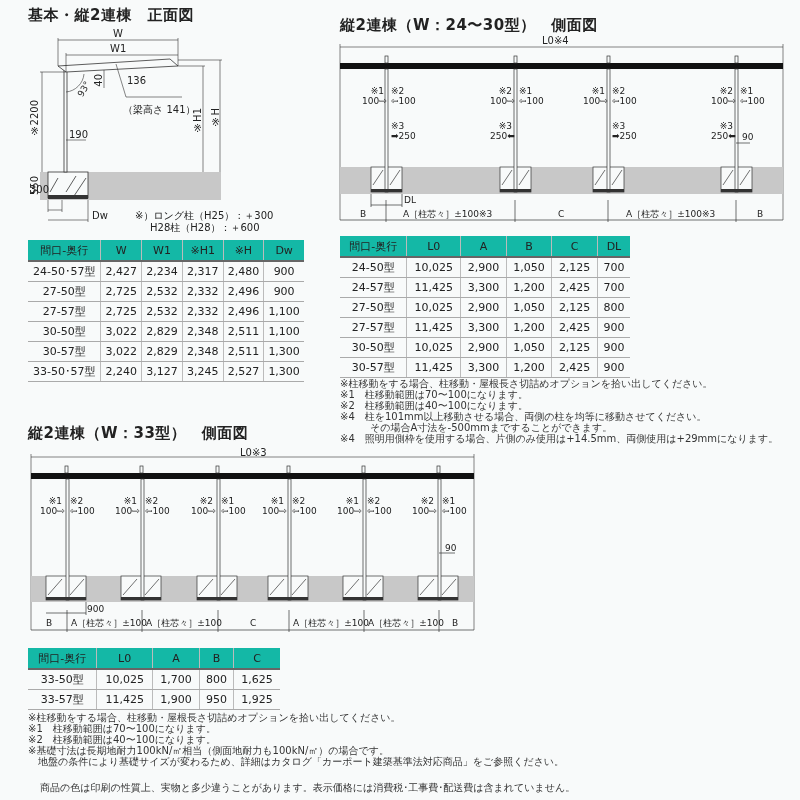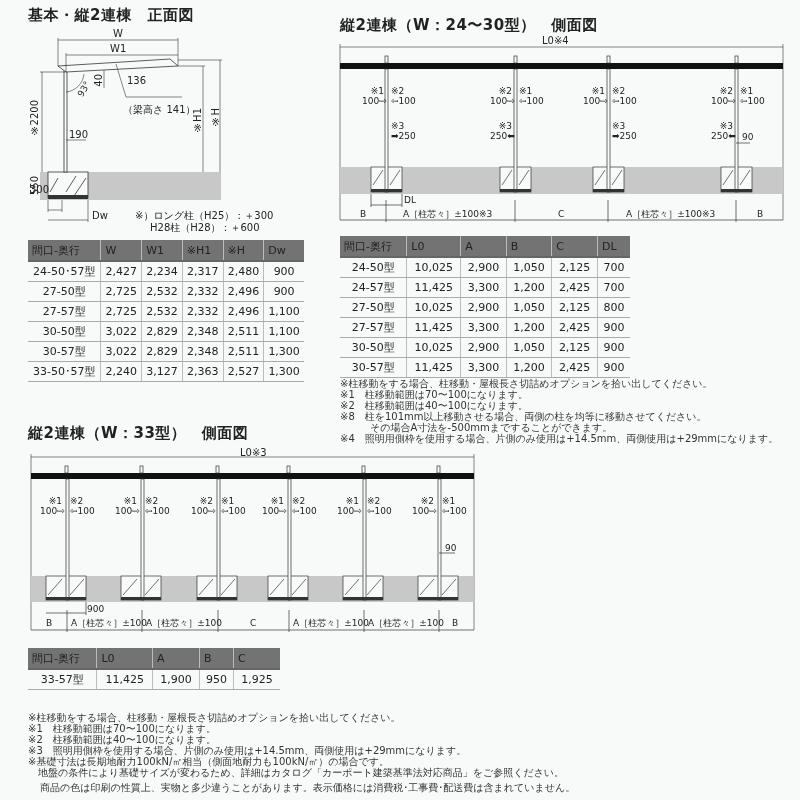--- a/index.html
+++ b/index.html
@@ -4,22 +4,22 @@
 <style>
   html, body { margin:0; padding:0; }
   body { width:800px; height:800px; background:#f8fafa; position:relative; overflow:hidden;
          font-family:"DejaVu Sans", sans-serif; color:#222; }
   .abs { position:absolute; }
   .title { font-size:15px; font-weight:bold; color:#222; white-space:nowrap; letter-spacing:0.5px; }
   .lbl { font-size:10px; color:#222; white-space:nowrap; line-height:11px; }
   .lbl-s { font-size:9px; color:#222; white-space:nowrap; line-height:10px; }
   .vtext { writing-mode:vertical-rl; transform:rotate(180deg); font-size:10px; white-space:nowrap; }
   table.spec { border-collapse:collapse; font-size:11px; position:absolute; }
-  table.spec th { background:#737373; font-weight:normal; height:20px; border-bottom:2px solid #666;
-                  border-left:1px solid #bbb; padding:0 4px; text-align:left; }
+  table.spec th { background:#14b8a6; font-weight:normal; height:20px; border-bottom:2px solid #666;
+                  border-left:1px solid #bbb; padding:0 4px; text-align:center; }
   table.spec th:first-child { border-left:none; }
   table.spec td { height:19px; border-bottom:1px solid #aaa; border-left:1px solid #bbb;
                   text-align:center; padding:0 3px; }
   table.spec td:first-child { border-left:none; }
   .notes { font-size:10px; line-height:11px; color:#333; white-space:nowrap; }
   svg { position:absolute; overflow:visible; }
 </style>
 </head>
 <body>
 
@@ -131,21 +131,21 @@
         <td>3,022</td>
         <td>2,829</td>
         <td>2,348</td>
         <td>2,511</td>
         <td>1,300</td>
       </tr>
     <tr>
         <td>33-50･57型</td>
         <td>2,240</td>
         <td>3,127</td>
-        <td>2,363</td>
+        <td>3,245</td>
         <td>2,527</td>
         <td>1,300</td>
       </tr>
   </tbody>
 </table>
 
 <div class="abs title" style="left:340px;top:16px;">縦2連棟（W：24〜30型）　側面図</div>
 <div class="abs lbl" style="left:542px;top:35px;">L0※4</div>
 
 <svg width="470" height="230" style="left:330px;top:0;">
@@ -282,21 +282,21 @@
         <td>2,425</td>
         <td>900</td>
       </tr>
   </tbody>
 </table>
 
 <div class="abs notes" style="left:340px;top:378px;">
   <div>※柱移動をする場合、柱移動・屋根長さ切詰めオプションを拾い出してください。</div>
   <div>※1　柱移動範囲は70〜100になります。</div>
   <div>※2　柱移動範囲は40〜100になります。</div>
-  <div>※8　柱を101mm以上移動させる場合、両側の柱を均等に移動させてください。</div>
+  <div>※4　柱を101mm以上移動させる場合、両側の柱を均等に移動させてください。</div>
   <div>　　　その場合A寸法を-500mmまですることができます。</div>
   <div>※4　照明用側枠を使用する場合、片側のみ使用は+14.5mm、両側使用は+29mmになります。</div>
 </div>
 
 <div class="abs title" style="left:28px;top:424px;">縦2連棟（W：33型）　側面図</div>
 <div class="abs lbl" style="left:240px;top:447px;">L0※3</div>
 
 <svg width="440" height="200" style="left:0;top:440px;">
   <g stroke="#333" stroke-width="0.6">
     <line x1="31" y1="17" x2="474" y2="17"></line>
@@ -387,30 +387,36 @@
       <tr>
     <th>間口-奥行</th>
     <th>L0</th>
     <th>A</th>
     <th>B</th>
     <th>C</th>
   </tr>
     </thead>
   <tbody>
     <tr>
+        <td>33-50型</td>
+        <td>10,025</td>
+        <td>1,700</td>
+        <td>800</td>
+        <td>1,625</td>
+      </tr>
+    <tr>
         <td>33-57型</td>
         <td>11,425</td>
         <td>1,900</td>
         <td>950</td>
         <td>1,925</td>
       </tr>
   </tbody>
 </table>
 
 <div class="abs notes" style="left:28px;top:712px;">
   <div>※柱移動をする場合、柱移動・屋根長さ切詰めオプションを拾い出してください。</div>
   <div>※1　柱移動範囲は70〜100になります。</div>
   <div>※2　柱移動範囲は40〜100になります。</div>
-  <div>※3　照明用側枠を使用する場合、片側のみ使用は+14.5mm、両側使用は+29mmになります。</div>
   <div>※基礎寸法は長期地耐力100kN/㎡相当（側面地耐力も100kN/㎡）の場合です。</div>
   <div>　地盤の条件により基礎サイズが変わるため、詳細はカタログ「カーポート建築基準法対応商品」をご参照ください。</div>
 </div>
 <div class="abs notes" style="left:40px;top:782px;text-align:center;">商品の色は印刷の性質上、実物と多少違うことがあります。表示価格には消費税･工事費･配送費は含まれていません。</div>
 
 </body></html>

